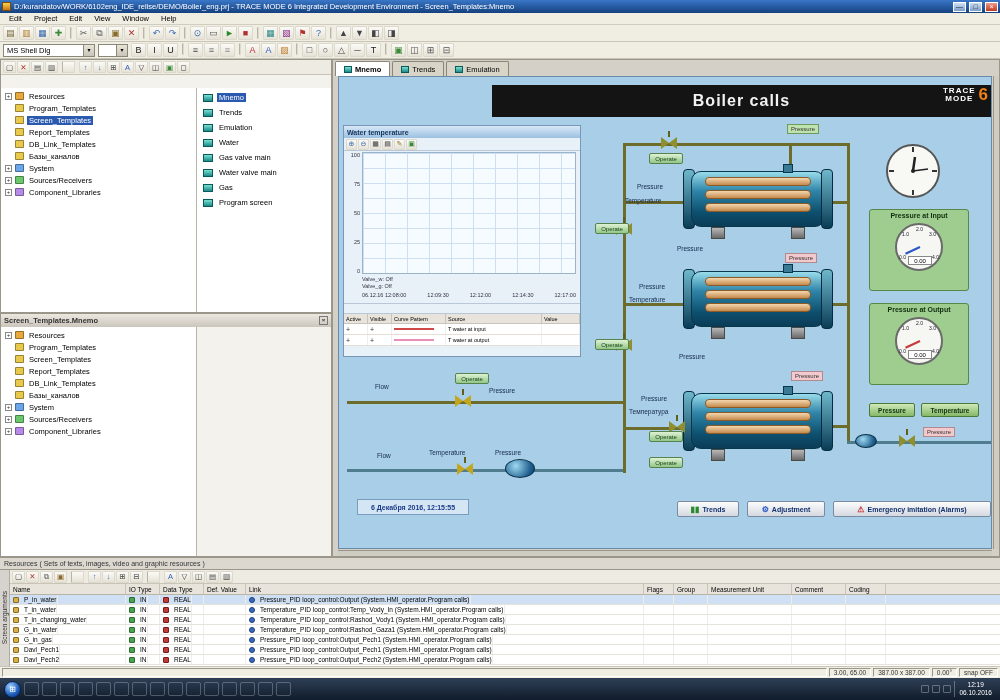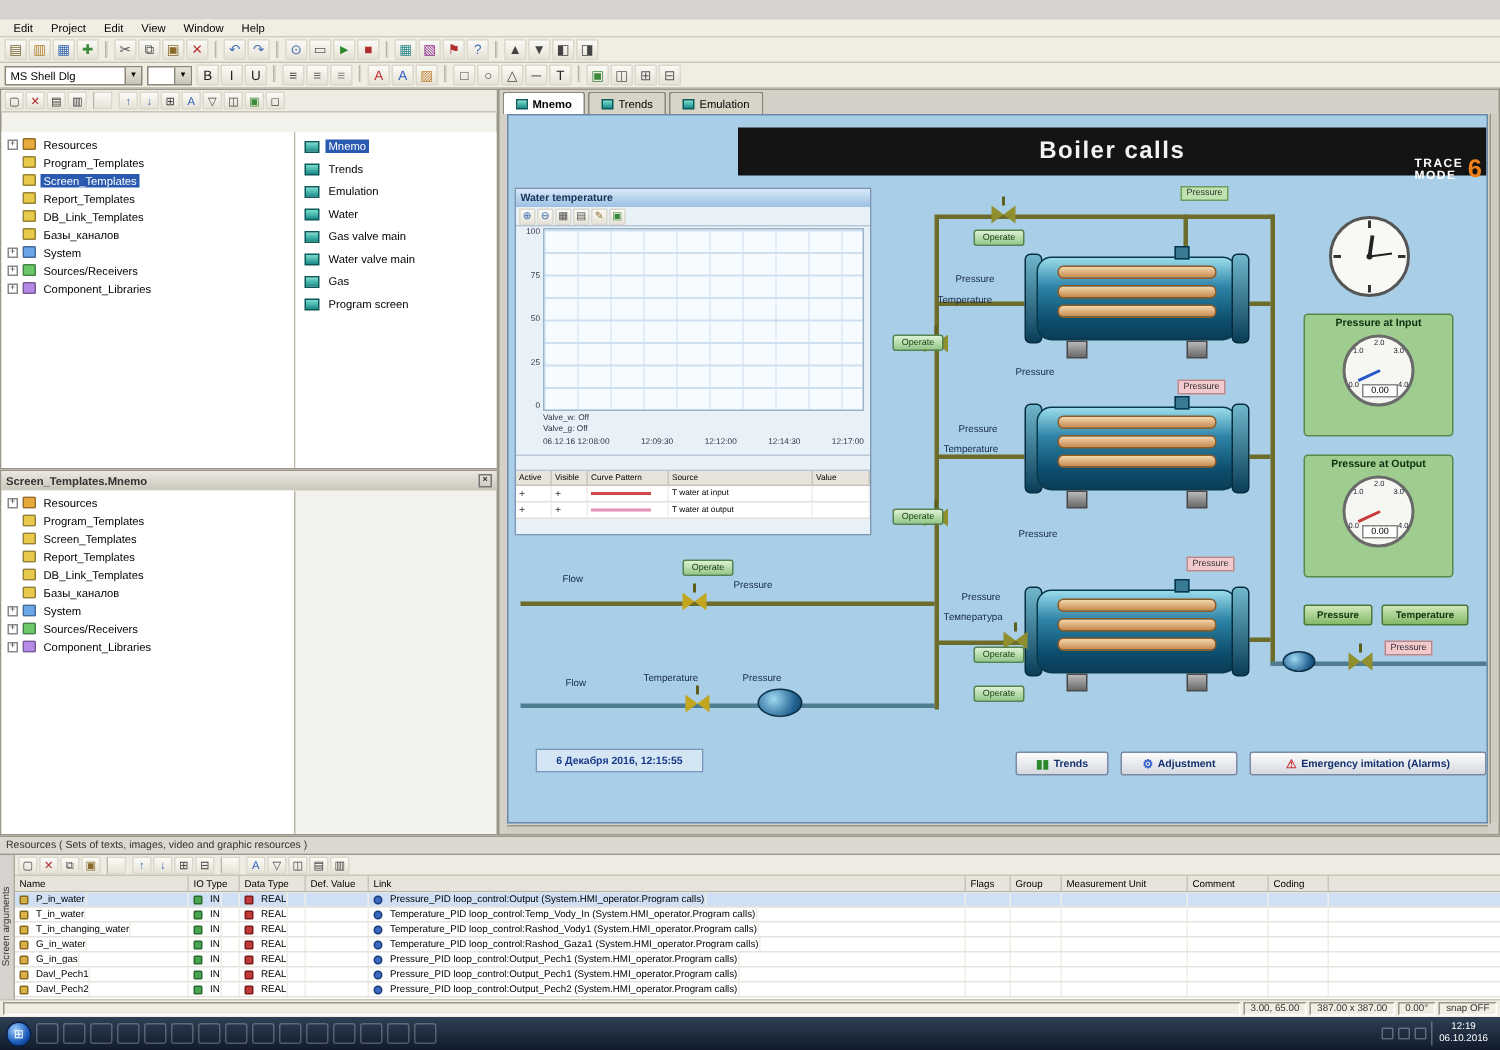--- a/index.html
+++ b/index.html
@@ -64,21 +64,21 @@
   #hmi{position:absolute;left:5px;top:16px;right:7px;bottom:7px;background:#a9cfe8;border:1px solid #6a8aa8;overflow:hidden;}
   .vsb{position:absolute;right:0;top:16px;bottom:7px;width:6px;background:#cfccc2;border-left:1px solid #9a968a;}
   .hsb{position:absolute;left:5px;right:7px;bottom:0;height:6px;background:#cfccc2;border-top:1px solid #9a968a;}
 
   
   #adastra{position:absolute;left:0;top:8px;width:153px;height:32px;background:#fff;display:flex;align-items:center;justify-content:center;gap:6px;border:1px solid #888;}
   #adastra .brand{font-size:14px;font-weight:bold;font-style:italic;color:#15479c;}
   #adastra .diamond{width:14px;height:14px;background:linear-gradient(135deg,#2ab0c8,#15479c);transform:rotate(45deg);}
   #boilerbar{position:absolute;left:153px;top:8px;right:0;height:32px;background:#141414;display:flex;align-items:center;justify-content:center;}
   #boilerbar .btitle{color:#f2f2f2;font-size:16px;font-weight:bold;letter-spacing:1px;}
-  #tmlogo{position:absolute;right:3px;top:20px;text-align:left;line-height:8px;display:flex;align-items:center;gap:3px;}
+  #tmlogo{position:absolute;right:3px;top:2px;text-align:center;line-height:8px;display:flex;align-items:center;gap:3px;}
   #tmlogo .tl{color:#fff;font-size:8px;font-weight:bold;letter-spacing:1px;}
   #tmlogo .ver{color:#f08018;font-size:17px;font-weight:bold;}
 
   
   #trend{position:absolute;left:4px;top:48px;width:238px;height:232px;background:#e8f0f8;border:1px solid #7a96b8;}
   .tp-title{height:12px;background:linear-gradient(#d7e8f8,#9cc0e0);font-size:7px;font-weight:bold;color:#12325a;display:flex;align-items:center;padding:0 3px;}
   .tp-tools{height:13px;display:flex;align-items:center;gap:1px;padding:0 2px;border-bottom:1px solid #b8c8d8;}
   .tp-tools .tb{width:11px;height:11px;font-size:7px;}
   .tp-chartwrap{position:relative;height:150px;margin:1px 2px;}
   .ylabels{position:absolute;left:0;top:0;width:16px;height:122px;display:flex;flex-direction:column;justify-content:space-between;align-items:flex-end;font-size:5.5px;color:#334;padding-right:2px;}
@@ -178,20 +178,27 @@
   .tk{width:15px;height:14px;border-radius:2px;border:1px solid rgba(255,255,255,.25);}
   #tray{margin-left:auto;display:flex;align-items:center;gap:3px;}
   .trayico{width:8px;height:8px;border-radius:1px;border:1px solid rgba(255,255,255,.3);}
   #trayclock{color:#fff;font-size:6.5px;line-height:8px;text-align:center;padding:0 4px;border-left:1px solid rgba(255,255,255,.3);}
 </style>
 </head>
 <body>
 
 <div id="app">
 
+  <div id="titlebar">
+    <span class="appicon"></span>
+    <span class="ttext">D:/kurandatov/WORK/6102eng_IDE_relise/DEMO/Boiler_eng.prj - TRACE MODE 6 Integrated Development Environment - Screen_Templates:Mnemo</span>
+    <span class="winbtn">—</span>
+    <span class="winbtn">□</span>
+    <span class="winbtn close">×</span>
+  </div>
 
   <div id="menubar">
       <span class="menu-item">Edit</span>
       <span class="menu-item">Project</span>
       <span class="menu-item">Edit</span>
       <span class="menu-item">View</span>
       <span class="menu-item">Window</span>
       <span class="menu-item">Help</span>
     </div>
 

